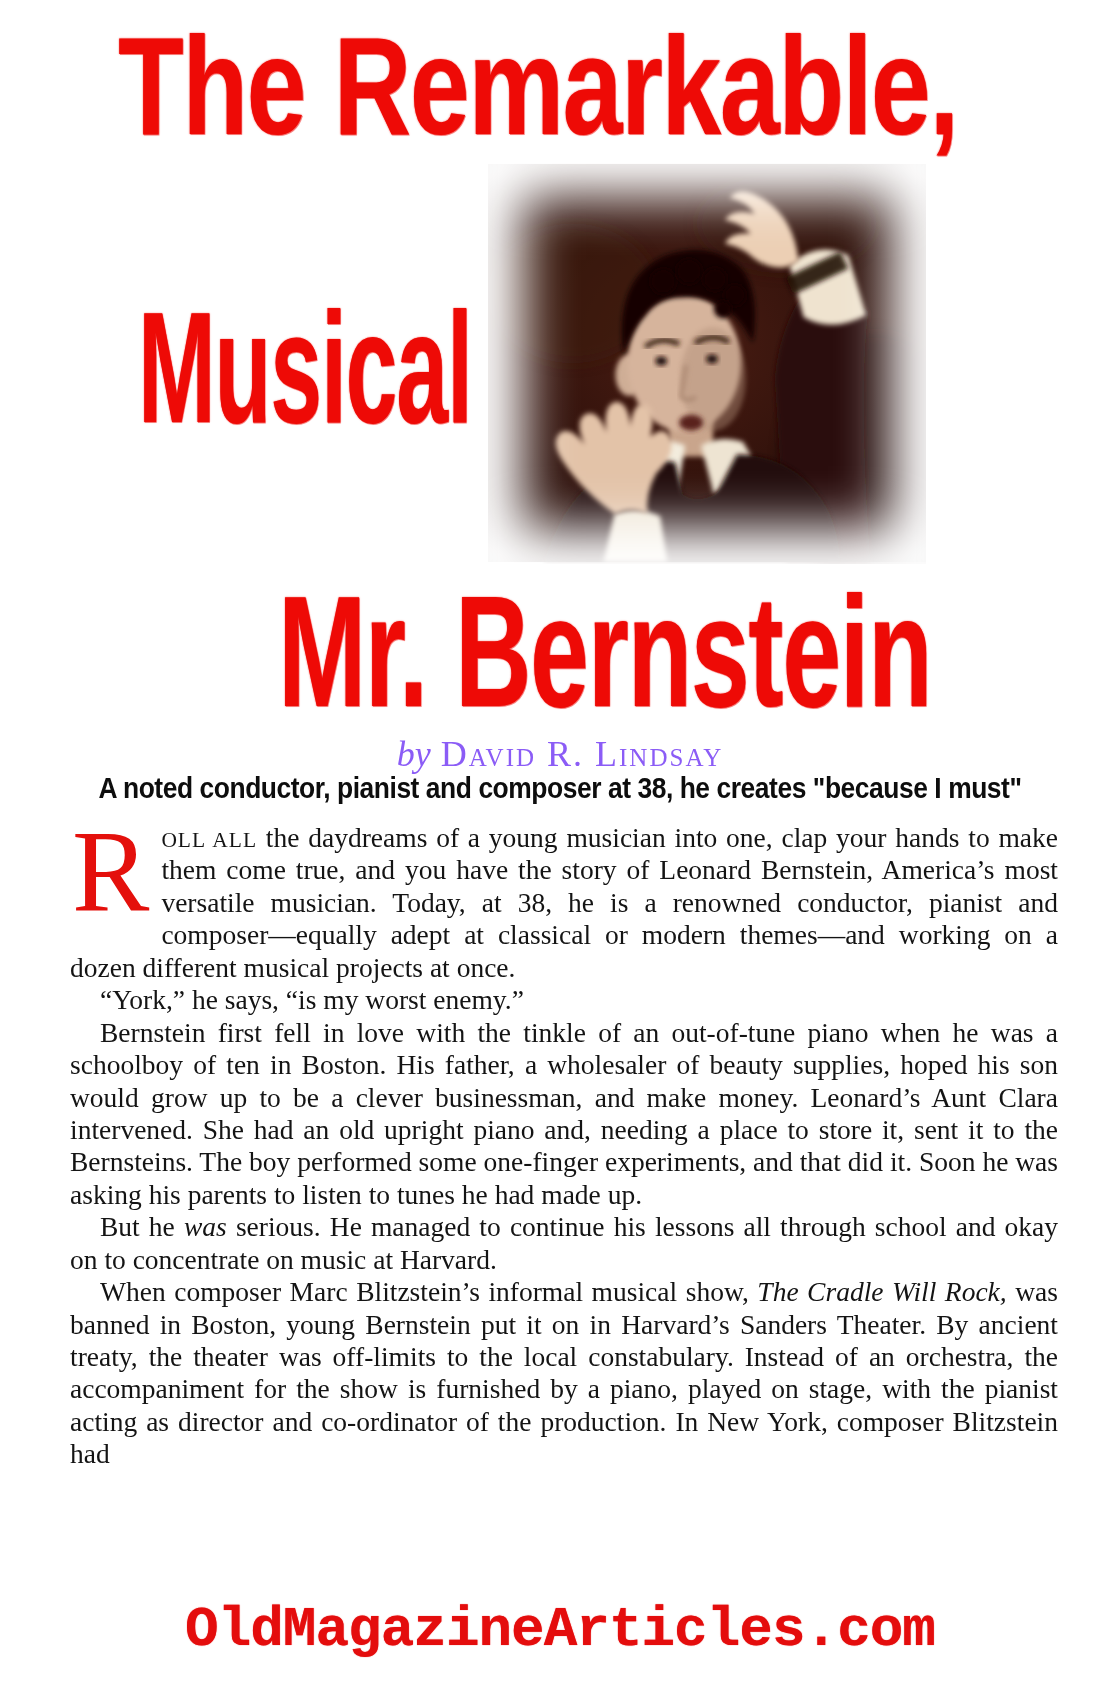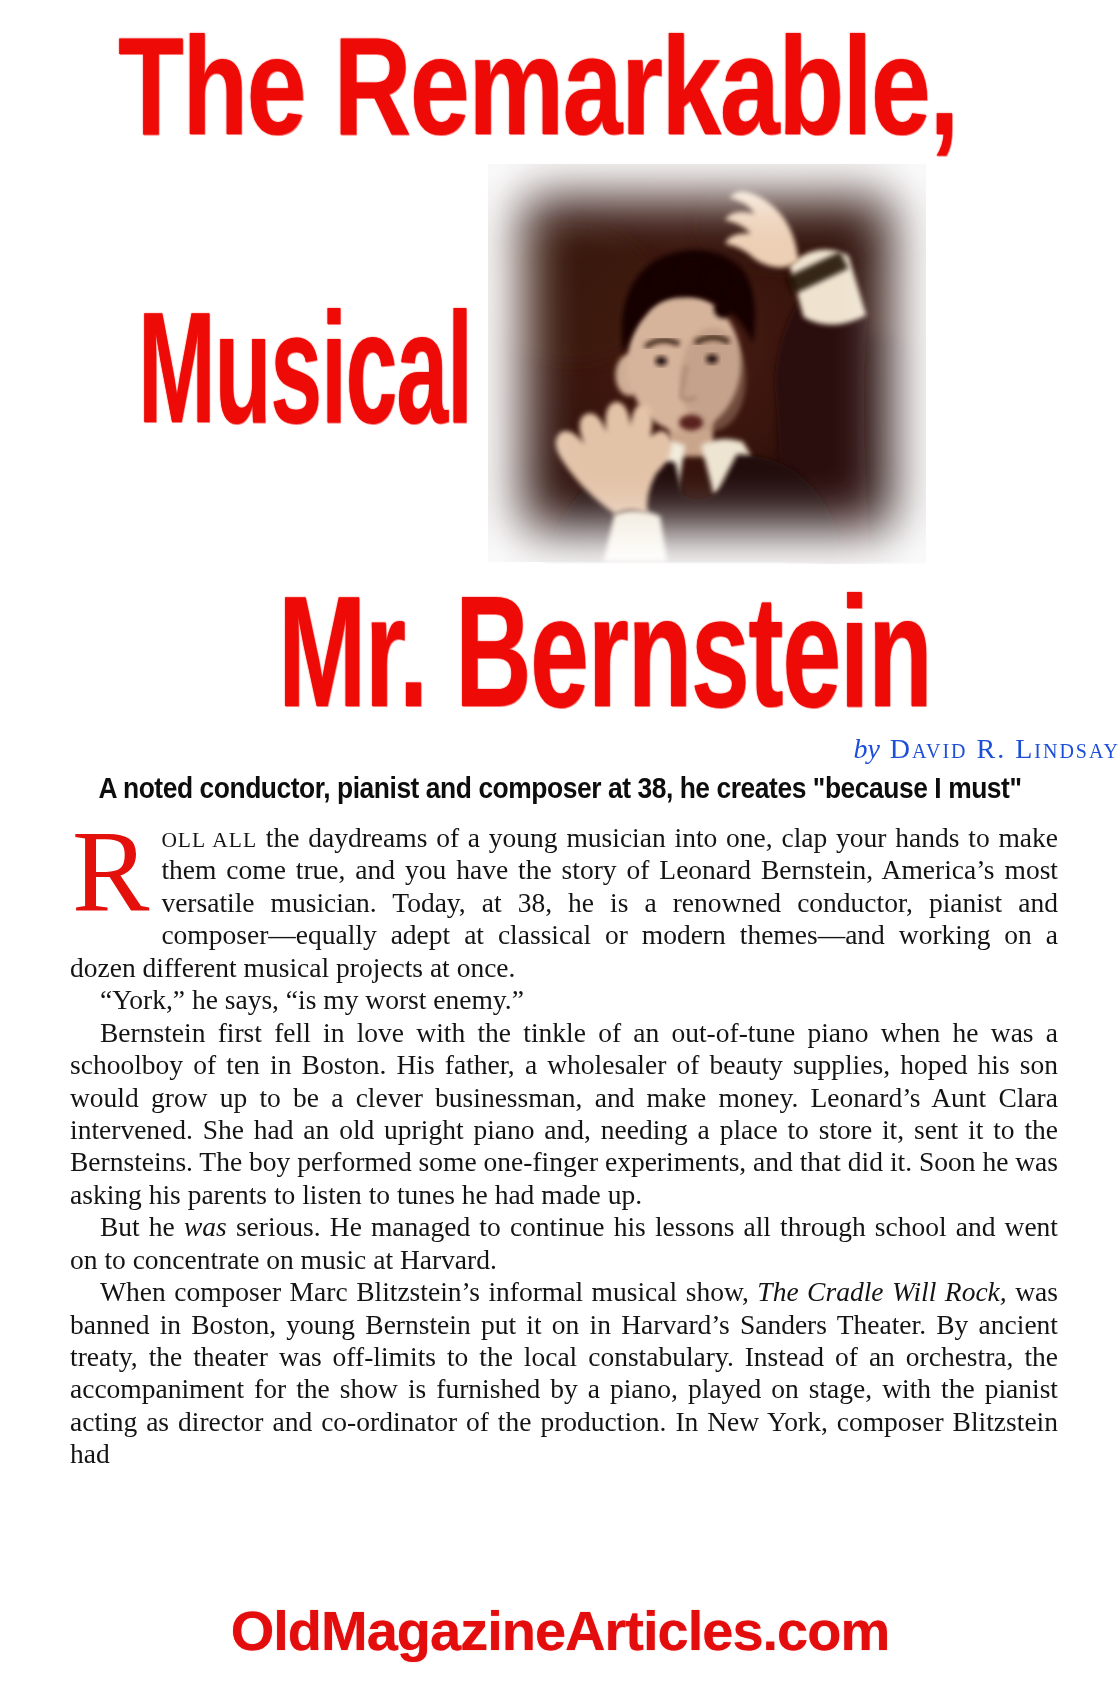--- a/index.html
+++ b/index.html
@@ -36,22 +36,22 @@
   .photo::after{      
     content:"";
     position:absolute;inset:0;
     box-shadow:inset 0 0 52px 36px #ffffff;
     pointer-events:none;
   }
 
   
   .byline{
     position:absolute;left:0;top:733px;width:100%;
-    text-align:right;
-    font-size:28px;color:#1d4ed8;
+    text-align:center;
+    font-size:36px;color:#8b5cf6;
   }
   .byline .by{font-style:italic;margin-right:10px;}
   .byline .author{font-variant:small-caps;letter-spacing:2px;}
   .deck{
     position:absolute;left:50%;top:771px;
     transform:translateX(-50%) scaleX(0.88);
     transform-origin:center top;
     white-space:nowrap;
     font-family:"Liberation Sans", sans-serif;
     font-weight:700;
@@ -74,21 +74,21 @@
     height:96px;
     margin:4px 12px 0 2px;
     font-family:"Liberation Serif", serif;
   }
   .leadin{font-size:0.78em;letter-spacing:1px;}
 
   
   .watermark{
     position:absolute;left:0;top:1598px;width:100%;
     text-align:center;
-    font-family:Liberation Sans, sans-serif;
+    font-family:Liberation Mono, monospace;
     font-weight:700;
     font-size:56px;
     letter-spacing:-1px;
     color:#e40d0d;
     text-shadow:0 0 1px rgba(228,13,13,.8);
   }
 </style>
 </head>
 <body>
 
@@ -161,19 +161,19 @@
   <div class="byline">
     <span class="by">by</span><span class="author">David R. Lindsay</span>
   </div>
 
   <div class="deck">A noted conductor, pianist and composer at 38, he creates "because I must"</div>
 
   <div class="body-text">
     <p><span class="dropcap">R</span><span class="leadin">OLL ALL</span><span> the daydreams of a young musician into one, clap your hands to make them come true, and you have the story of Leonard Bernstein, America’s most versatile musician. Today, at 38, he is a renowned conductor, pianist and composer—equally adept at classical or modern themes—and working on a dozen different musical projects at once.</span></p>
     <p class="indent">“York,” he says, “is my worst enemy.”</p>
     <p class="indent">Bernstein first fell in love with the tinkle of an out-of-tune piano when he was a schoolboy of ten in Boston. His father, a wholesaler of beauty supplies, hoped his son would grow up to be a clever businessman, and make money. Leonard’s Aunt Clara intervened. She had an old upright piano and, needing a place to store it, sent it to the Bernsteins. The boy performed some one-finger experiments, and that did it. Soon he was asking his parents to listen to tunes he had made up.</p>
-    <p class="indent"><span>But he </span><i>was</i><span> serious. He managed to continue his lessons all through school and went on to concentrate on music at Harvard.</span></p>
+    <p class="indent"><span>But he </span><i>was</i><span> serious. He managed to continue his lessons all through school and okay on to concentrate on music at Harvard.</span></p>
     <p class="indent"><span>When composer Marc Blitzstein’s informal musical show, </span><i>The Cradle Will Rock,</i><span> was banned in Boston, young Bernstein put it on in Harvard’s Sanders Theater. By ancient treaty, the theater was off-limits to the local constabulary. Instead of an orchestra, the accompaniment for the show is furnished by a piano, played on stage, with the pianist acting as director and co-ordinator of the production. In New York, composer Blitzstein had</span></p>
   </div>
 
   <div class="watermark">OldMagazineArticles.com</div>
 
 </div>
 
 </body></html>

